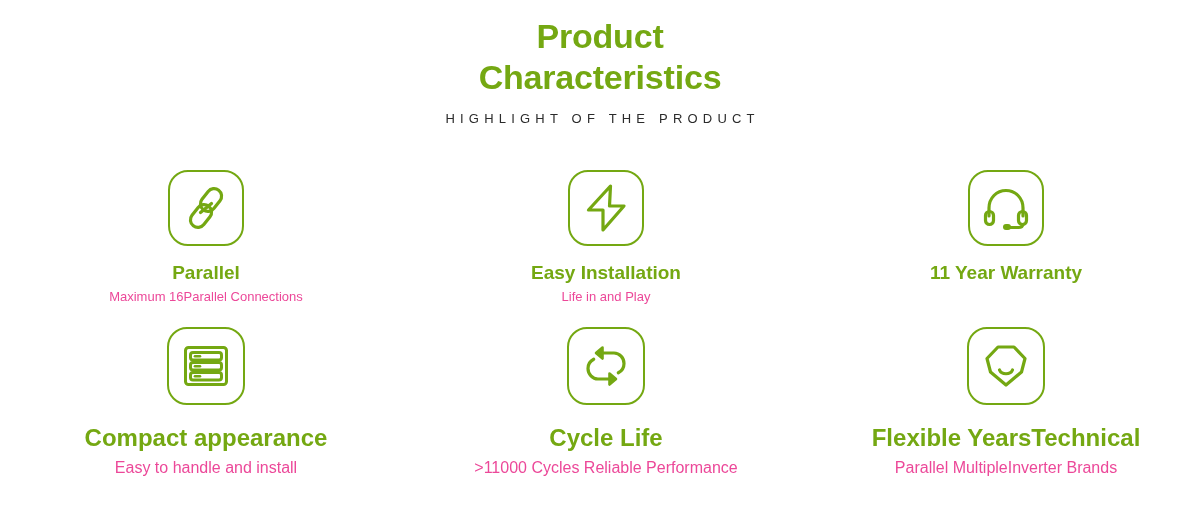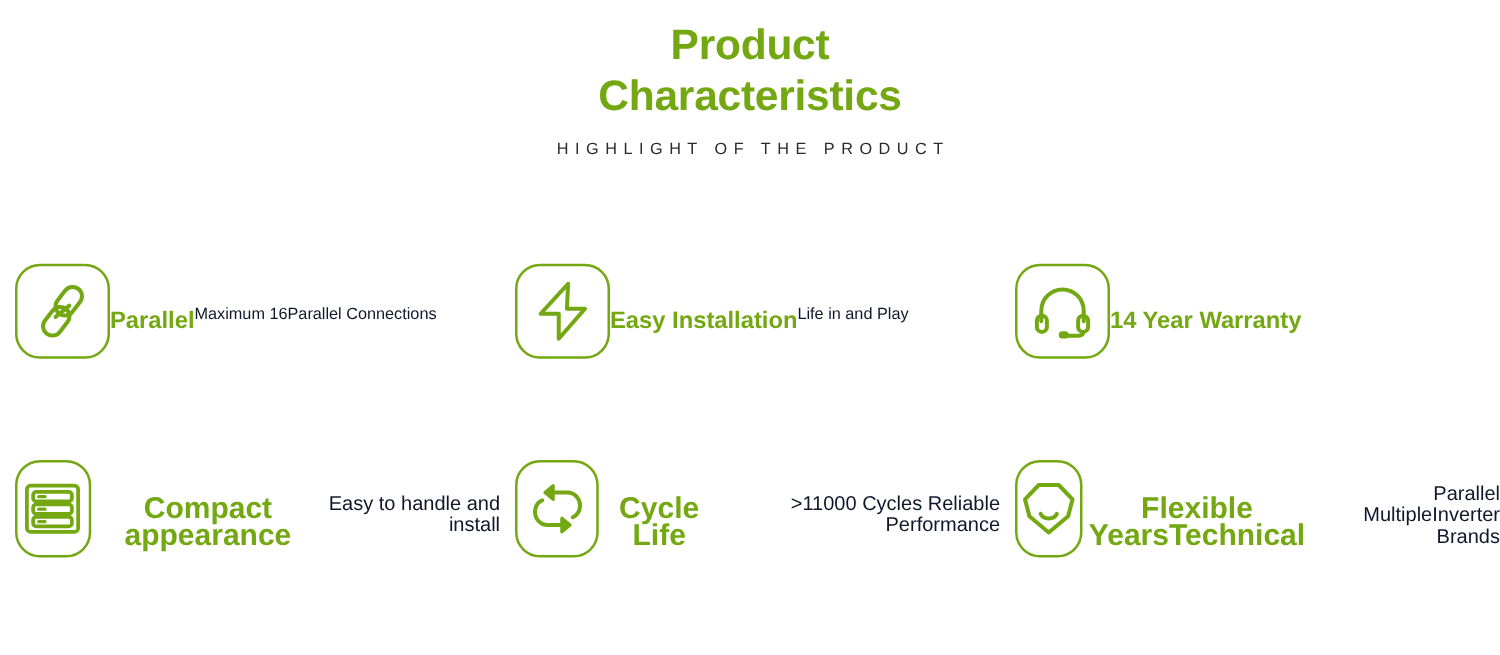--- a/index.html
+++ b/index.html
@@ -54,21 +54,21 @@
     position: absolute;
     top: 170px;
     left: 0;
     width: 1200px;
     display: grid;
     grid-template-columns: repeat(3, 1fr);
     grid-template-rows: 157px 160px;
   }
   .card {
     display: flex;
-    flex-direction: row;
+    flex-direction: column;
     align-items: center;
     justify-content: flex-start;
     padding-left: 12px;
   }
   .icon-box {
     width: 76px;
     height: 76px;
     border: 2.5px solid #74a812;
     border-radius: 20px;
     box-sizing: border-box;
@@ -88,21 +88,21 @@
     font-size: 19px;
     font-weight: 700;
     color: #74a812;
     line-height: 22px;
     text-align: center;
   }
   .card-desc {
     margin-top: 4px;
     font-size: 13px;
     font-weight: 400;
-    color: #0f172a;
+    color: #ec4899;
     line-height: 17px;
     text-align: right;
   }
   .row2 .card-title {
     margin-top: 22px;
     font-size: 24px;
   }
   .row2 .card-desc {
     margin-top: 10px;
     font-size: 16px;
@@ -146,21 +146,21 @@
     <div class="card row1">
       <div class="icon-box">
         <svg width="48" height="44" viewBox="0 0 48 44" fill="none" stroke="#74a812" stroke-width="3.2" stroke-linecap="round" stroke-linejoin="round">
           <path d="M7 30 V22 C7 12 14.6 4.5 24 4.5 C33.4 4.5 41 12 41 22 V30"></path>
           <rect x="3.5" y="25.5" width="8" height="13" rx="4"></rect>
           <rect x="36.5" y="25.5" width="8" height="13" rx="4"></rect>
           <path d="M40.5 38.5 V39 C40.5 41 38.6 41.5 36.5 41.5 H27.5"></path>
           <rect x="21" y="38" width="8" height="6" rx="3" fill="#74a812" stroke="none"></rect>
         </svg>
       </div>
-      <div class="card-title">14 Year Warranty</div>
+      <div class="card-title">11 Year Warranty</div>
     </div>
 
     <div class="card row2">
       <div class="icon-box">
         <svg width="48" height="46" viewBox="0 0 48 46" fill="none" stroke="#74a812" stroke-width="3" stroke-linecap="round" stroke-linejoin="round">
           <rect x="3.5" y="4.5" width="41" height="37" rx="3"></rect>
           <rect x="8.5" y="9.5" width="31" height="7.5" rx="2.5"></rect>
           <rect x="8.5" y="19.5" width="31" height="7.5" rx="2.5"></rect>
           <rect x="8.5" y="29.5" width="31" height="7.5" rx="2.5"></rect>
           <line x1="13" y1="13.3" x2="18" y2="13.3" stroke-width="2.6"></line>

